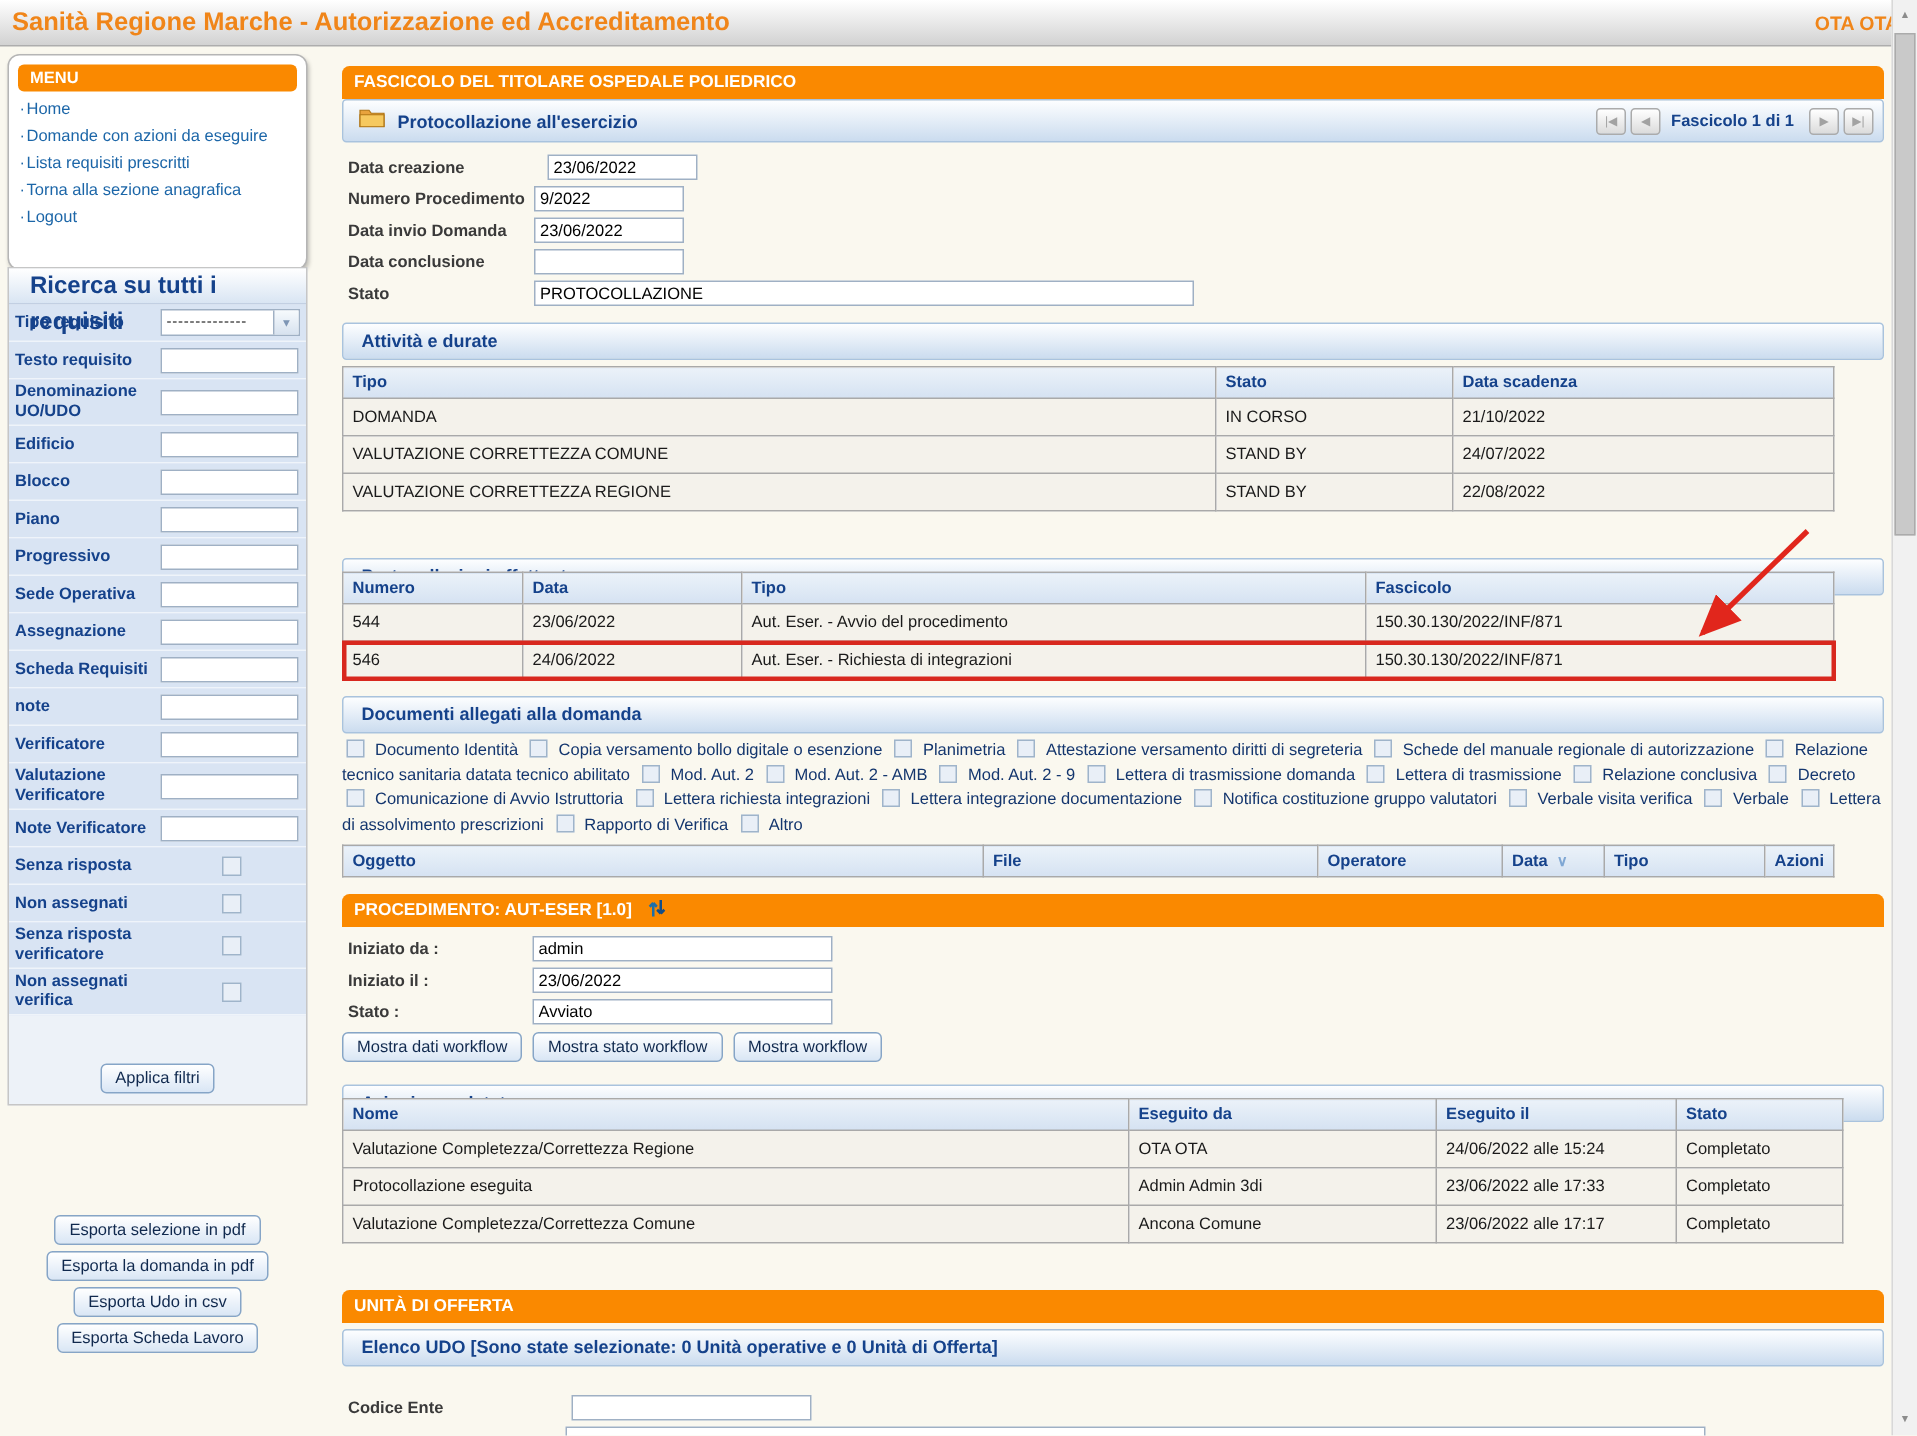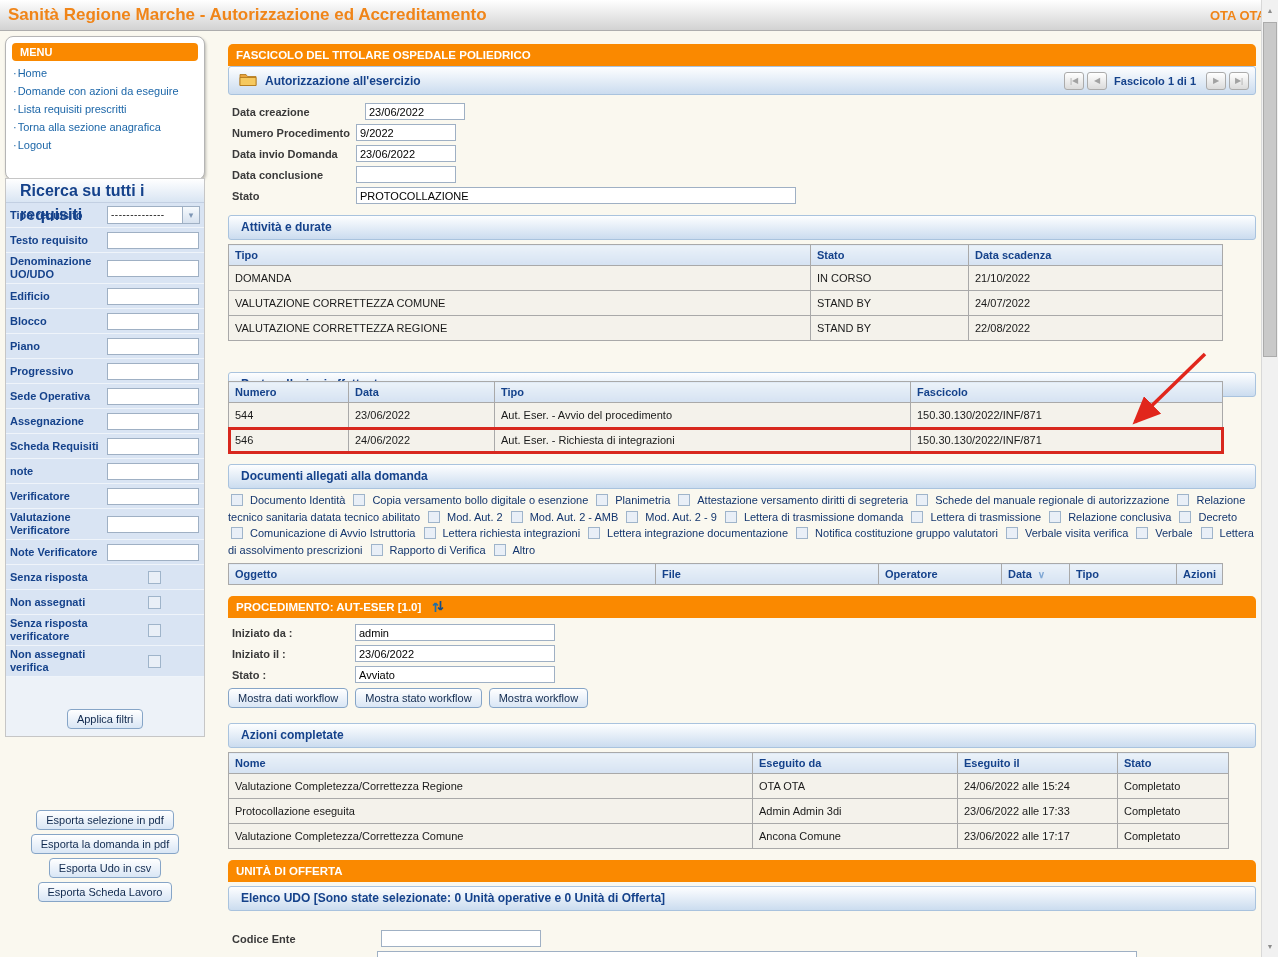--- a/index.html
+++ b/index.html
@@ -67,21 +67,21 @@
   table { border-collapse:collapse; table-layout:fixed; font-size:11px; position:absolute; left:228px; background:#fff; }
   th { background:linear-gradient(#EBF2F9,#D5E2F2); color:#15428B; font-weight:bold; text-align:left;
     padding:3px 6px; border:1px solid #A9A9A9; height:21px; overflow:hidden; white-space:nowrap; }
   td { background:#F4F2EB; padding:5px 6px; border:1px solid #A9A9A9; color:#1A1A1A; height:25px; overflow:hidden; white-space:nowrap; }
   tr.hl { outline:3px solid #D8281E; outline-offset:-2px; }
   .sort { color:#7FA7D4; font-weight:bold; margin-left:6px; font-size:10px; }
 
   .t-att  { top:244px; width:994px; } .t-att  col:nth-child(1){width:582px} .t-att col:nth-child(2){width:158px} .t-att col:nth-child(3){width:254px}
   .t-pro  { top:381px; width:994px; } .t-pro  col:nth-child(1){width:120px} .t-pro col:nth-child(2){width:146px} .t-pro col:nth-child(3){width:416px} .t-pro col:nth-child(4){width:312px}
   .t-doc  { top:563px; width:994px; } .t-doc  col:nth-child(1){width:427px} .t-doc col:nth-child(2){width:223px} .t-doc col:nth-child(3){width:123px} .t-doc col:nth-child(4){width:68px} .t-doc col:nth-child(5){width:107px} .t-doc col:nth-child(6){width:46px}
-  .t-azi  { top:752px; width:1000px; } .t-azi col:nth-child(1){width:524px} .t-azi col:nth-child(2){width:205px} .t-azi col:nth-child(3){width:160px} .t-azi col:nth-child(4){width:111px}
+  .t-azi  { top:732px; width:1000px; } .t-azi col:nth-child(1){width:524px} .t-azi col:nth-child(2){width:205px} .t-azi col:nth-child(3){width:160px} .t-azi col:nth-child(4){width:111px}
 
   .checks { position:absolute; left:228px; top:492px; width:1028px; font-size:11px; color:#14366E; line-height:16.5px; }
   .chk-item { margin-right:5px; }
   .chk-item .cb { width:12px; height:12px; vertical-align:-2px; margin:0 7px 0 3px; }
 
   .wf-buttons { position:absolute; left:228px; top:688px; display:flex; gap:7px; }
 
   .arrow-note { position:absolute; left:1050px; top:344px; width:170px; height:90px; pointer-events:none; z-index:5; }
 
   .partial-input { position:absolute; left:377px; top:951px; width:760px; height:20px; border:1px solid #9FB0C4; background:#fff; }
@@ -240,21 +240,21 @@
 
 <div class="obar" style="top:44px;">FASCICOLO DEL TITOLARE OSPEDALE POLIEDRICO</div>
 
 <div class="subbar">
   <span>
     <svg width="18" height="14" viewBox="0 0 18 14">
         <path d="M1 2.5 h6 l1.5 2 H17 v9 H1 z" fill="#E8A33D" stroke="#B07515" stroke-width="0.8"></path>
         <path d="M1 5.5 h16 v8 H1 z" fill="#F6C95F" stroke="#B07515" stroke-width="0.8"></path>
       </svg>
   </span>
-  <span class="sub-title">Autorizzazione all'esercizio</span>
+  <span class="sub-title">Protocollazione all'esercizio</span>
   <span class="spacer"></span>
   <span class="pgbtn">|◀</span>
   <span class="pgbtn">◀</span>
   <span class="pglbl">Fascicolo 1 di 1</span>
   <span class="pgbtn">▶</span>
   <span class="pgbtn">▶|</span>
 </div>
 
 <div style="position:absolute;left:232px;top:101px;">
     <div class="frow">

